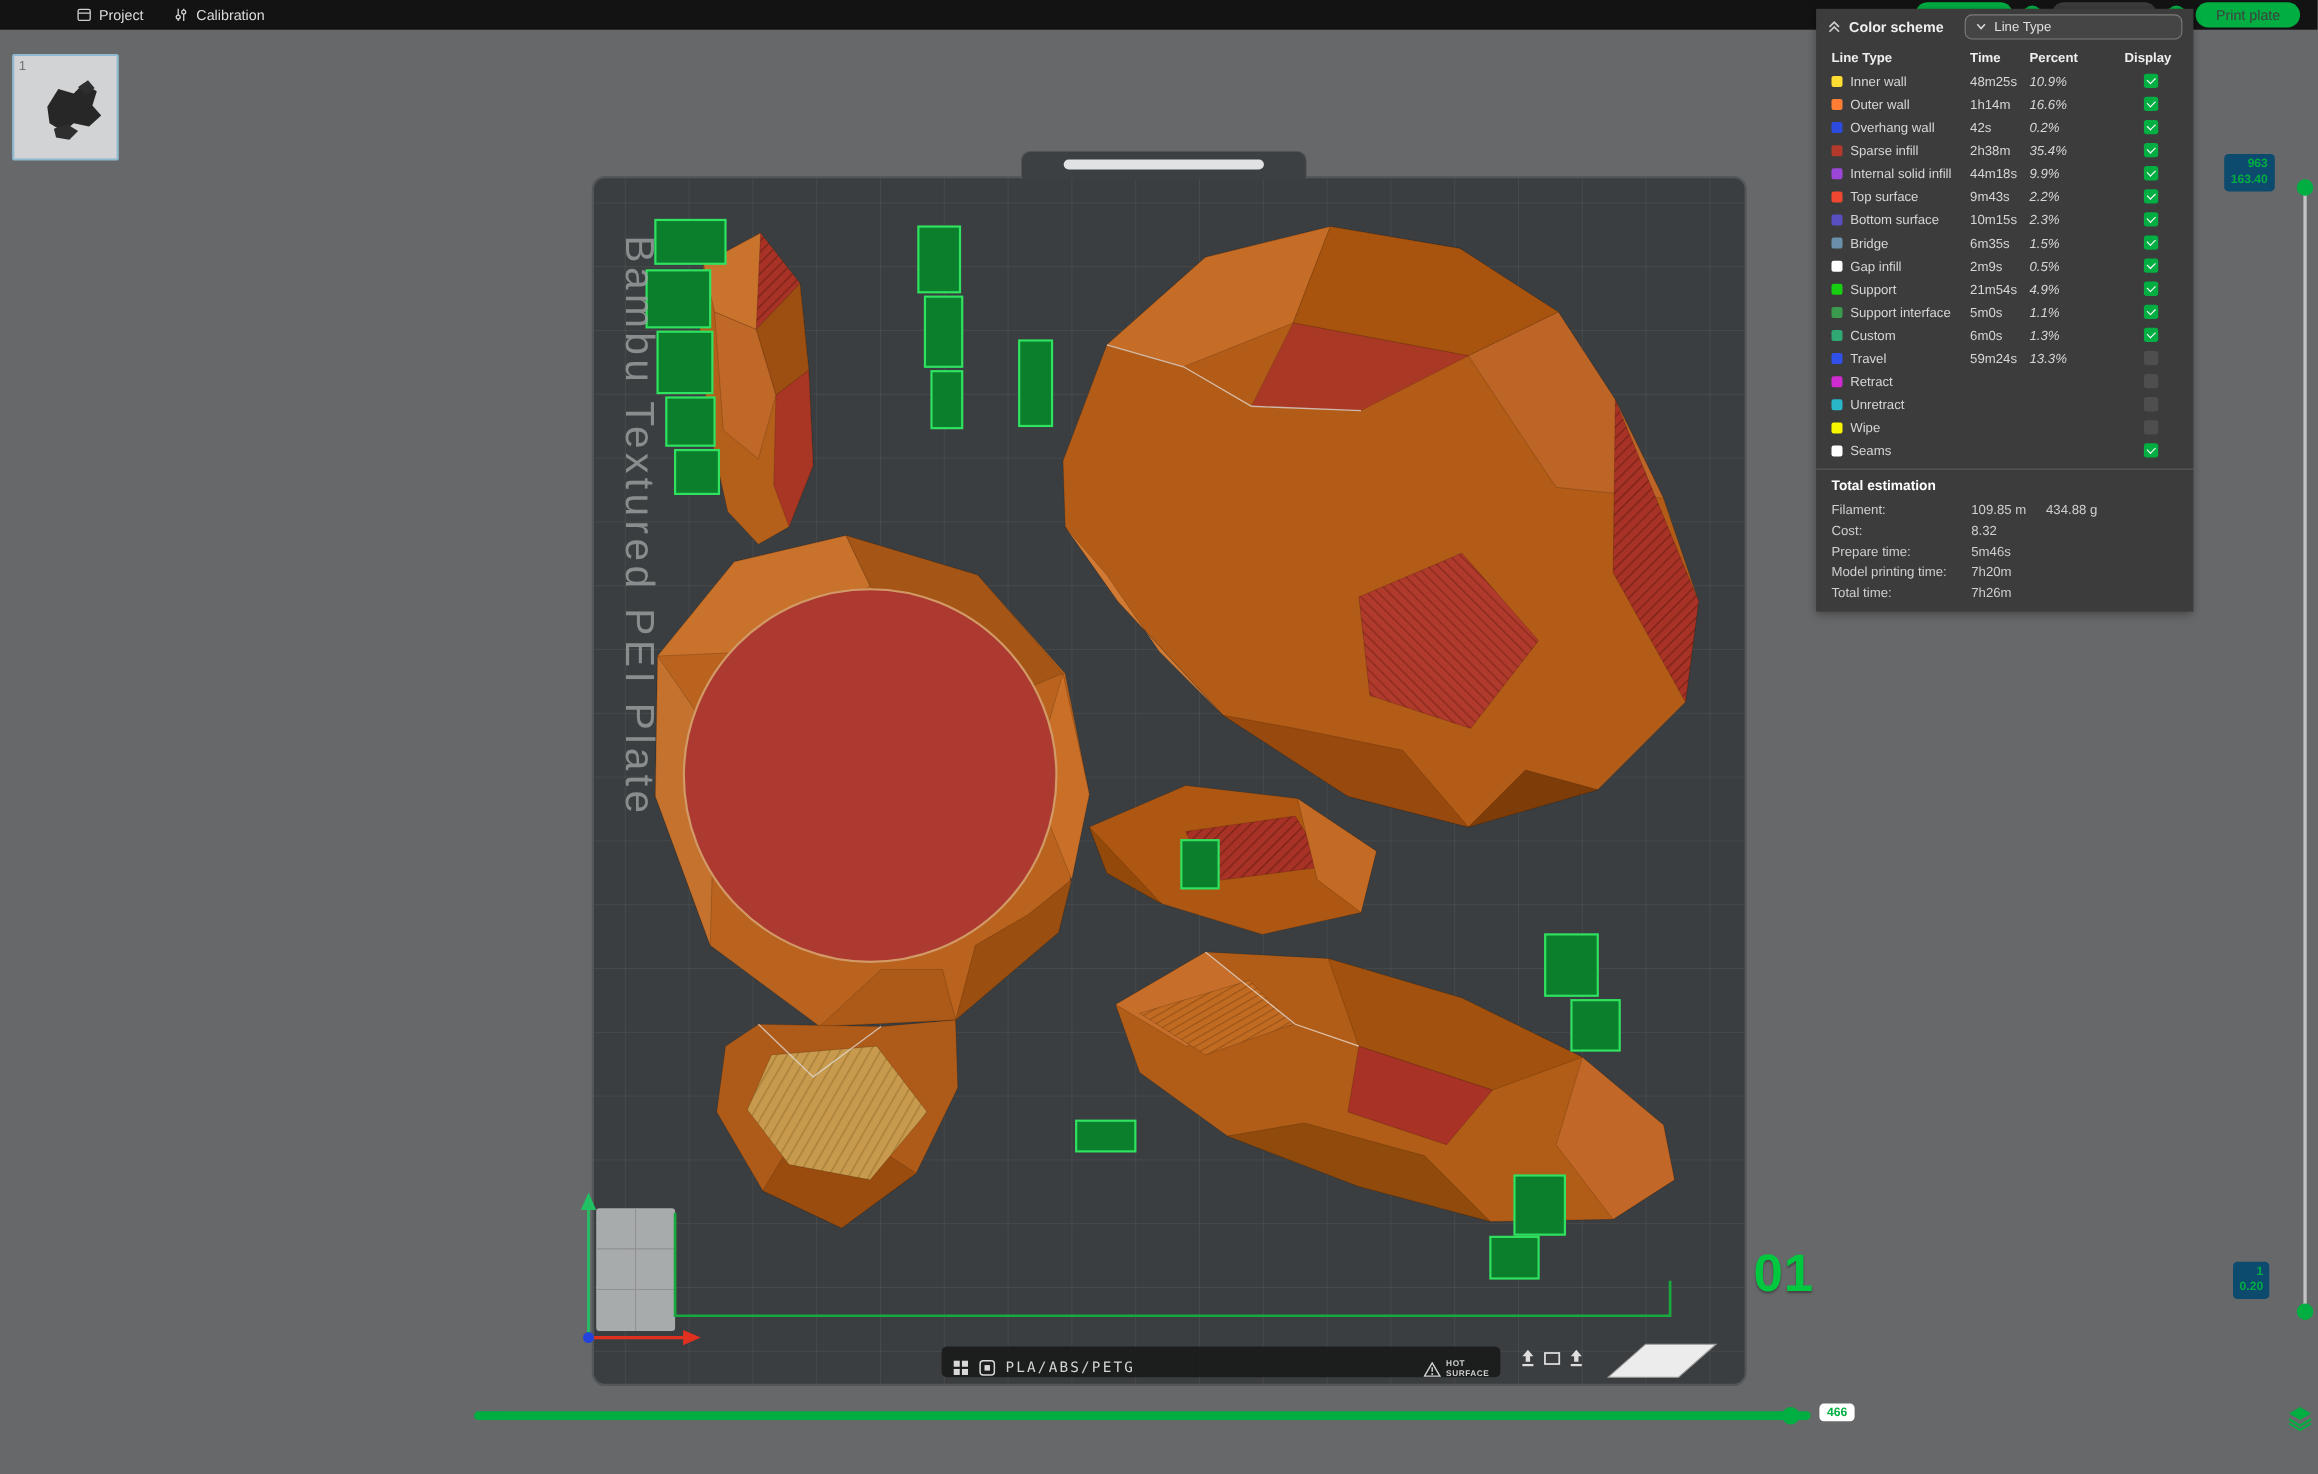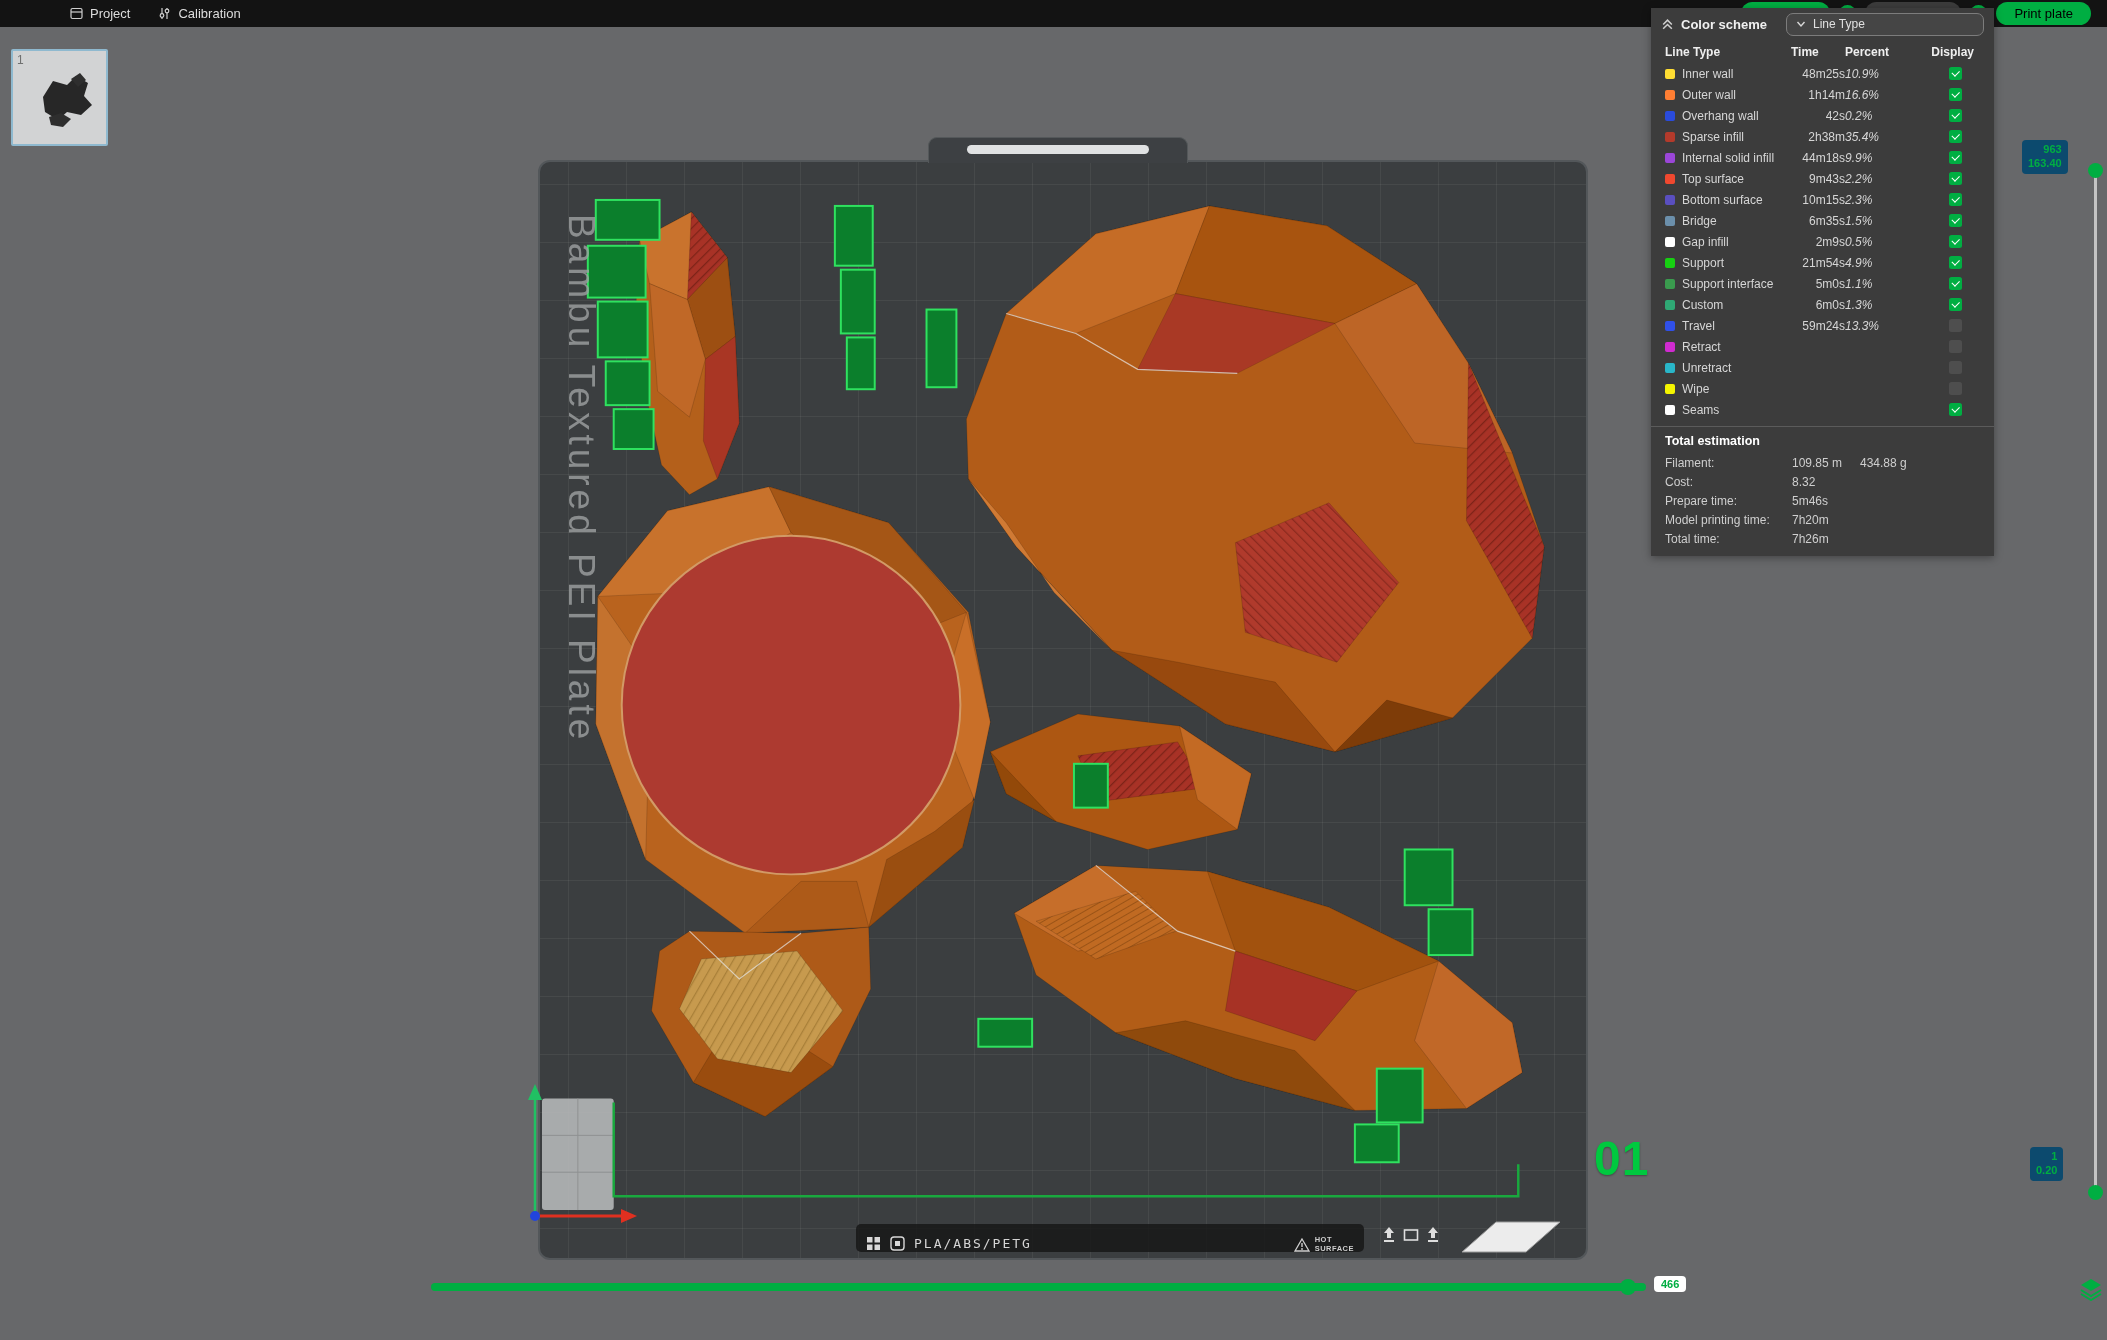--- a/index.html
+++ b/index.html
@@ -10,21 +10,21 @@
   }
   
   .topbar{position:absolute;top:0;left:0;right:0;height:27px;background:#131313;
     display:flex;align-items:center;color:#dcdcdc;font-size:13px;z-index:50;}
   .menu{display:flex;align-items:center;gap:7px;height:100%;padding:0 14px;cursor:default;}
   .menu:first-child{margin-left:56px;}
   .menu svg{display:block;}
   .topbar-right{margin-left:auto;display:flex;align-items:center;gap:9px;padding-right:16px;}
   .pill{height:23px;border-radius:12px;border:none;font-size:13px;display:flex;align-items:center;
     gap:6px;padding:0 18px;font-family:inherit;cursor:pointer;}
-  .pill.green{background:#00AE42;color:#000000;}
+  .pill.green{background:#00AE42;color:#404040;}
   .pill.disabled{background:#3c3c3c;color:#999;}
   .circ{width:17px;height:17px;border-radius:50%;background:#00AE42;display:flex;align-items:center;
     justify-content:center;border:none;padding:0;cursor:pointer;}
   
   .canvas{position:absolute;top:27px;left:0;right:0;bottom:0;background:#67686a;}
   
   .thumb{position:absolute;left:11px;top:22px;width:93px;height:93px;background:#d2d3d4;
     border:2px solid #8fb9cf;border-radius:2px;}
   .thumb-num{position:absolute;left:4px;top:2px;font-size:12px;color:#6f7070;}
   
@@ -58,21 +58,21 @@
   .combo{margin-left:auto;width:198px;height:23px;background:#454545;border:1px solid #7c7c7c;border-radius:7px;
     display:flex;align-items:center;gap:7px;padding:0 9px;color:#e0e0e0;font-size:12px;cursor:pointer;box-sizing:border-box;}
   .lt-head{display:flex;align-items:center;height:23px;padding:0 14px;font-size:12px;font-weight:bold;color:#efefef;}
   .lt-head .h-type{width:126px;flex:none;}
   .lt-head .h-time{width:54px;flex:none;}
   .lt-head .h-pct{width:62px;flex:none;}
   .lt-head .h-disp{margin-left:auto;margin-right:6px;}
   .lt-row{display:flex;align-items:center;height:21px;padding:0 14px;font-size:12px;color:#d6d6d6;}
   .sw{width:10px;height:10px;border-radius:2px;margin-right:7px;flex:none;}
   .lt-lb{width:109px;flex:none;white-space:nowrap;overflow:hidden;}
-  .lt-tm{width:54px;flex:none;text-align:right;}
+  .lt-tm{width:54px;flex:none;}
   .lt-pc{width:62px;flex:none;font-style:italic;}
   .cb{width:13px;height:13px;border-radius:2.5px;background:#4e4e4e;margin-left:auto;margin-right:18px;
     position:relative;flex:none;cursor:pointer;}
   .cb.on{background:#00AE42;}
   .cb.on::after{content:"";position:absolute;left:2.6px;top:3px;width:6px;height:3.5px;
     border-left:1.8px solid #fff;border-bottom:1.8px solid #fff;transform:rotate(-45deg);}
   .tot-sep{border-top:1px solid #5b5b5b;margin-top:6px;}
   .tot-title{font-size:12.5px;font-weight:bold;color:#fff;padding:7px 14px 5px;}
   .tot-row{display:flex;align-items:center;height:19px;padding:0 14px;font-size:12px;color:#cfcfcf;}
   .tot-lb{width:127px;flex:none;}

